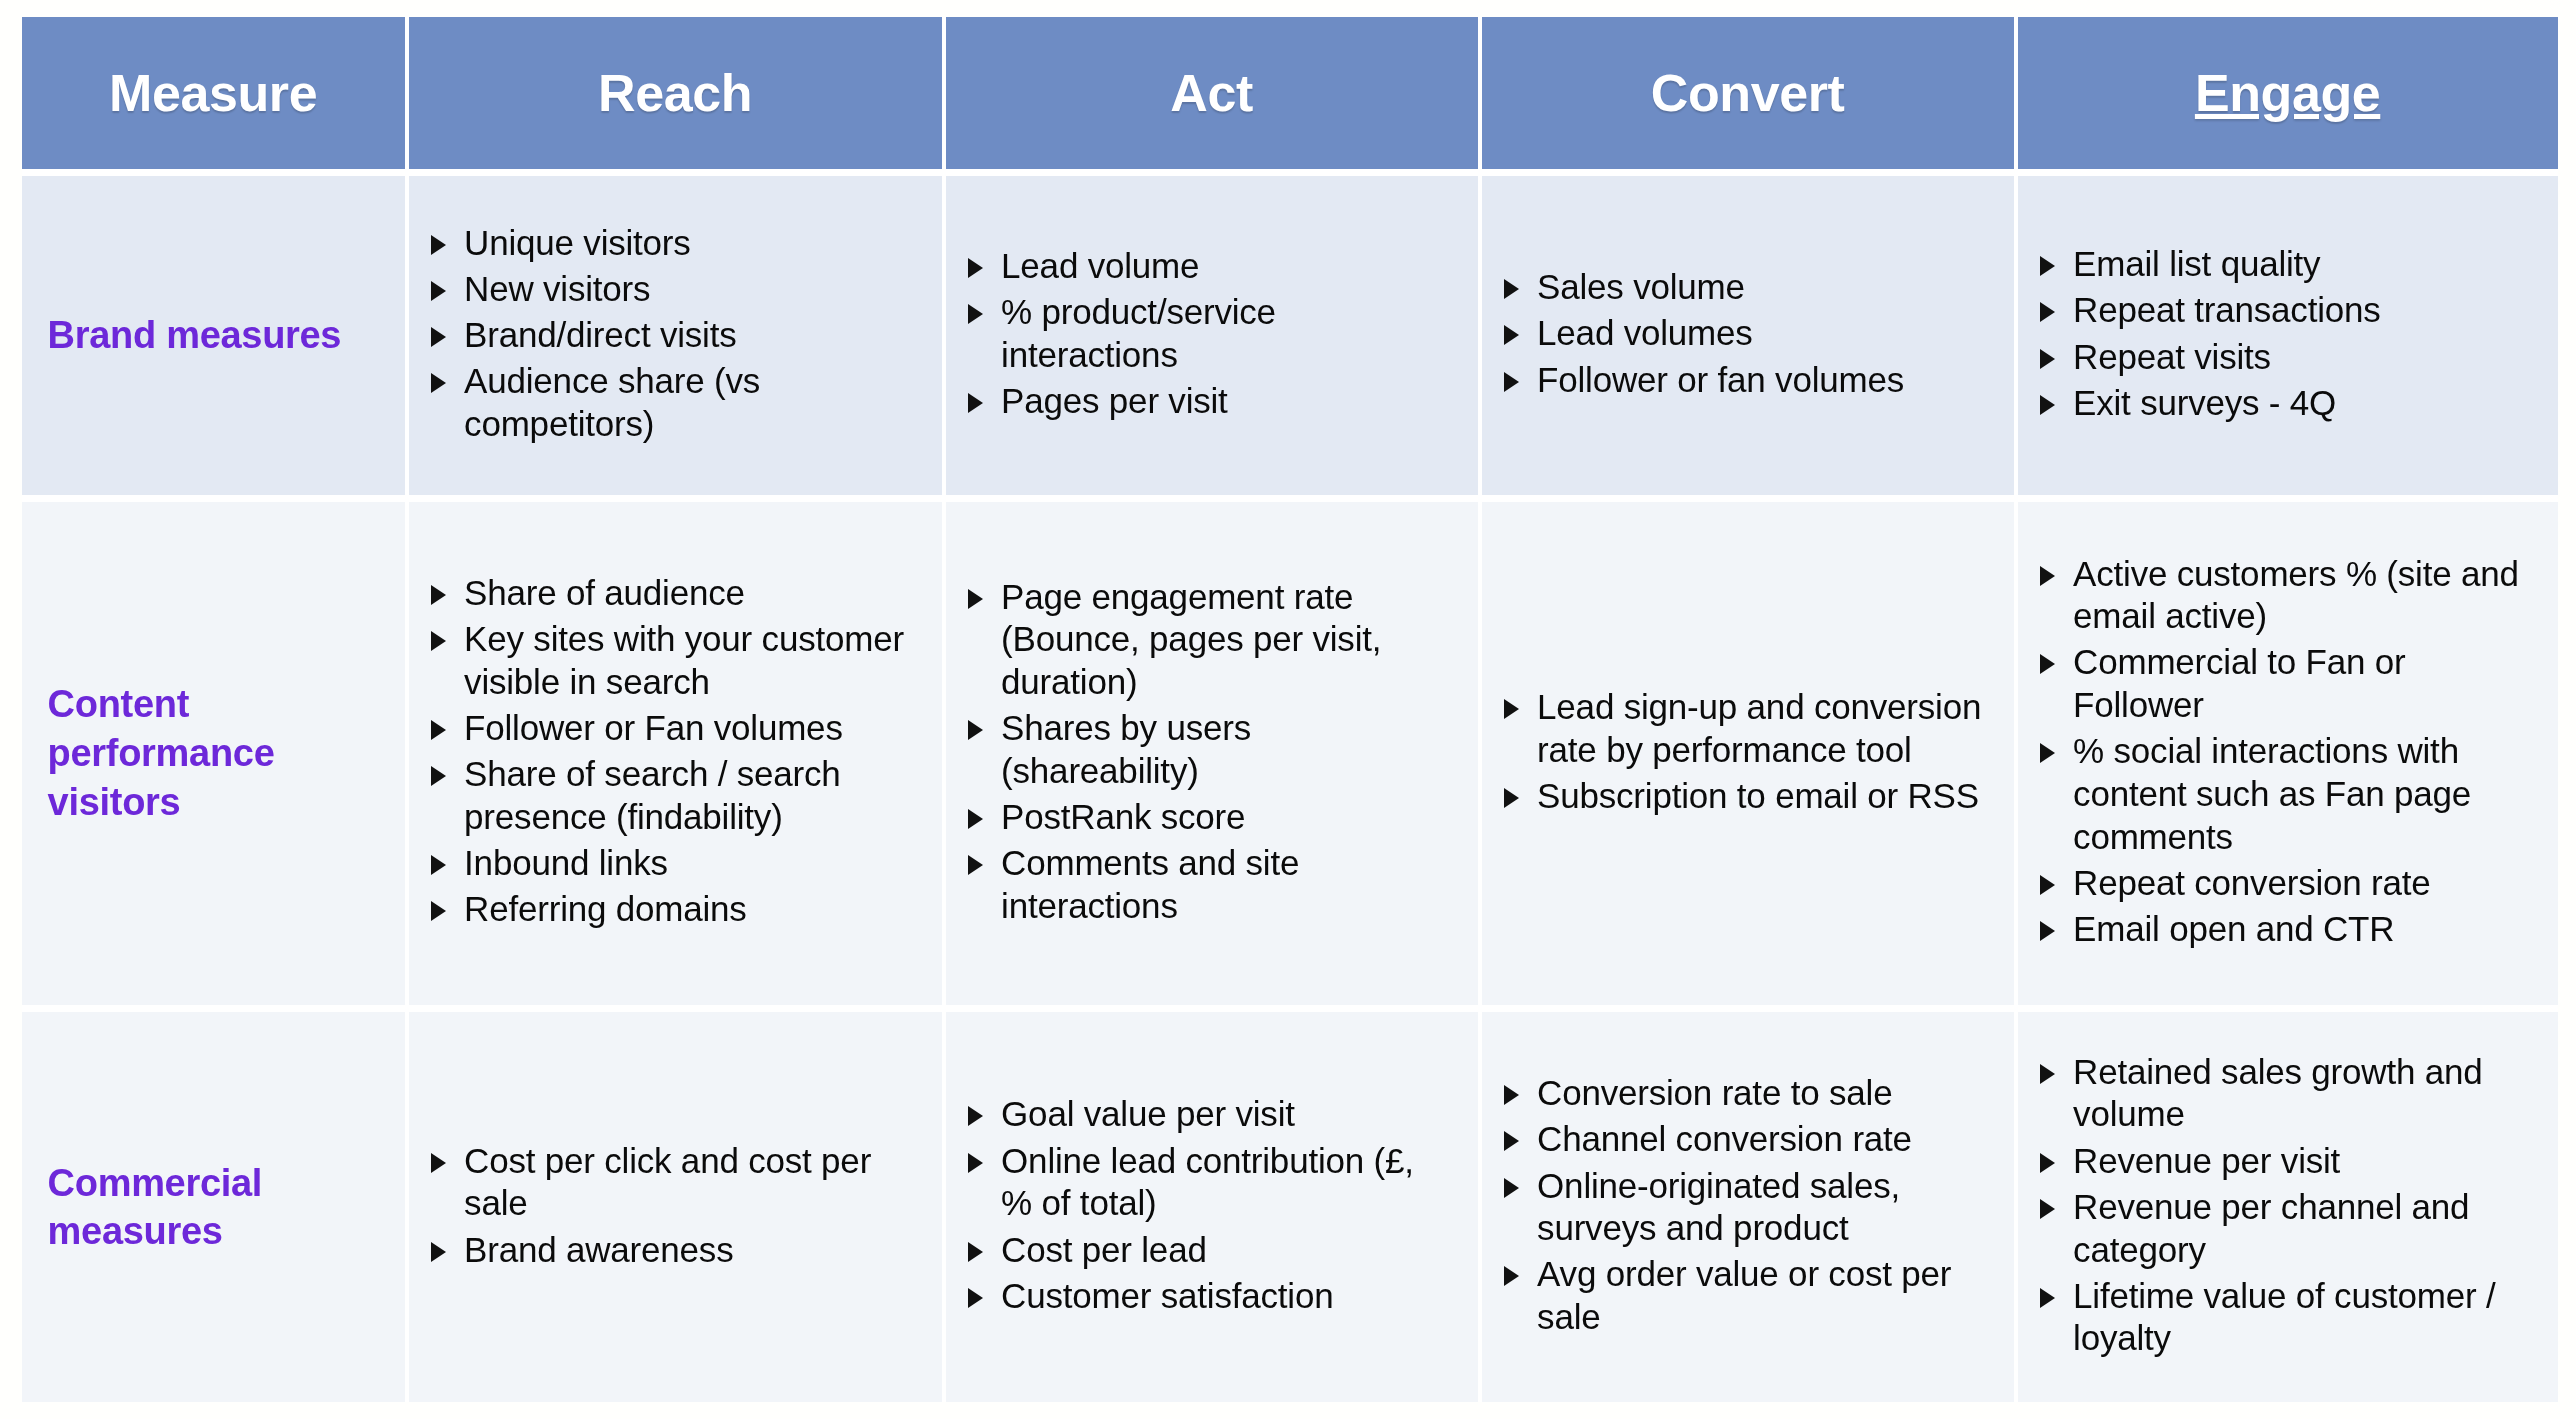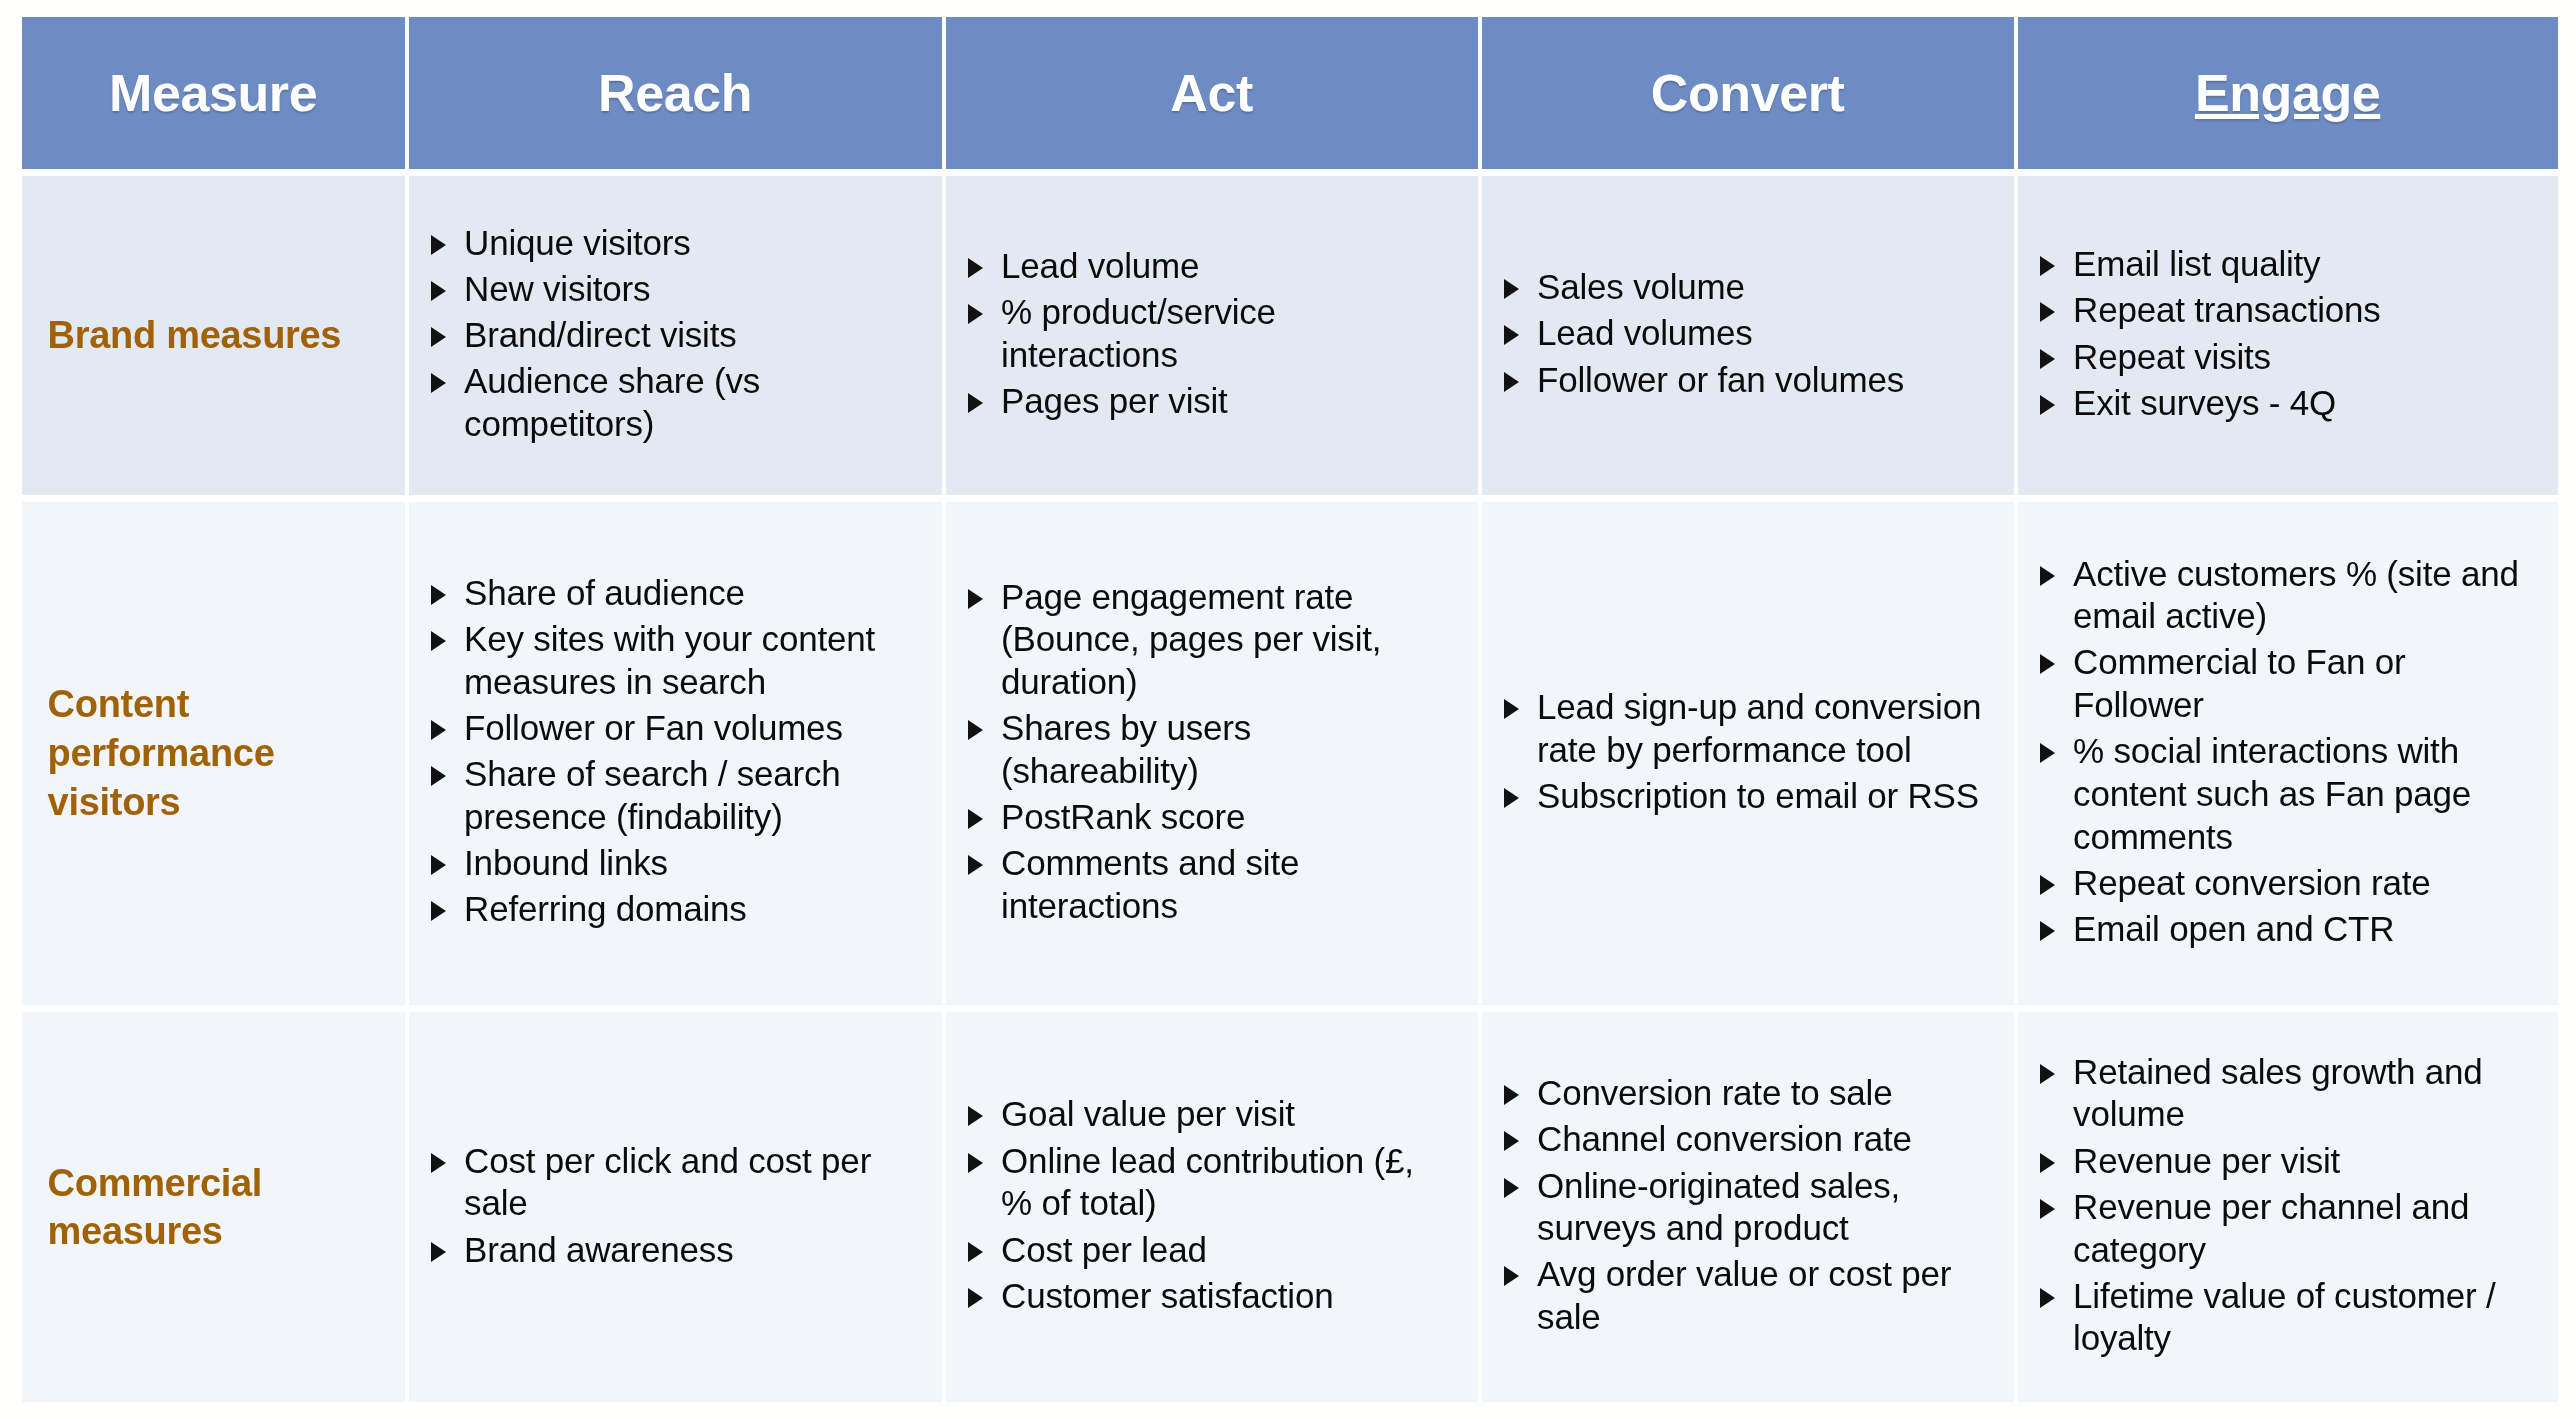--- a/index.html
+++ b/index.html
@@ -54,21 +54,21 @@
     border-right: 4.3px solid #ffffff;
     border-top: 7.8px solid #ffffff;
     vertical-align: middle;
     padding: 0;
   }
   tbody td.last { border-right: none; margin-top: 48px; }
 
   .row-label {
     font-size: 38px;
     font-weight: bold;
-    color: #a16207;
+    color: #6d28d9;
     line-height: 1.28;
     padding: 8.6px 24px 8.6px 26px;
     letter-spacing: -0.3px;
   }
 
   ul.measure-list {
     list-style: none;
     padding: 5.2px 26px 5.2px 15.5px;
   }
 
@@ -167,21 +167,21 @@
         </td>
       </tr>
 
       <tr class="band-light r-content">
         <td>
           <div class="row-label">Content performance visitors</div>
         </td>
         <td>
           <ul class="measure-list">
             <li><span class="tri-icon"></span><span>Share of audience</span></li>
-            <li><span class="tri-icon"></span><span>Key sites with your content measures in search</span></li>
+            <li><span class="tri-icon"></span><span>Key sites with your customer visible in search</span></li>
             <li><span class="tri-icon"></span><span>Follower or Fan volumes</span></li>
             <li><span class="tri-icon"></span><span>Share of search / search presence (findability)</span></li>
             <li><span class="tri-icon"></span><span>Inbound links</span></li>
             <li><span class="tri-icon"></span><span>Referring domains</span></li>
           </ul>
         </td>
         <td>
           <ul class="measure-list">
             <li><span class="tri-icon"></span><span>Page engagement rate (Bounce, pages per visit, duration)</span></li>
             <li><span class="tri-icon"></span><span>Shares by users (shareability)</span></li>

